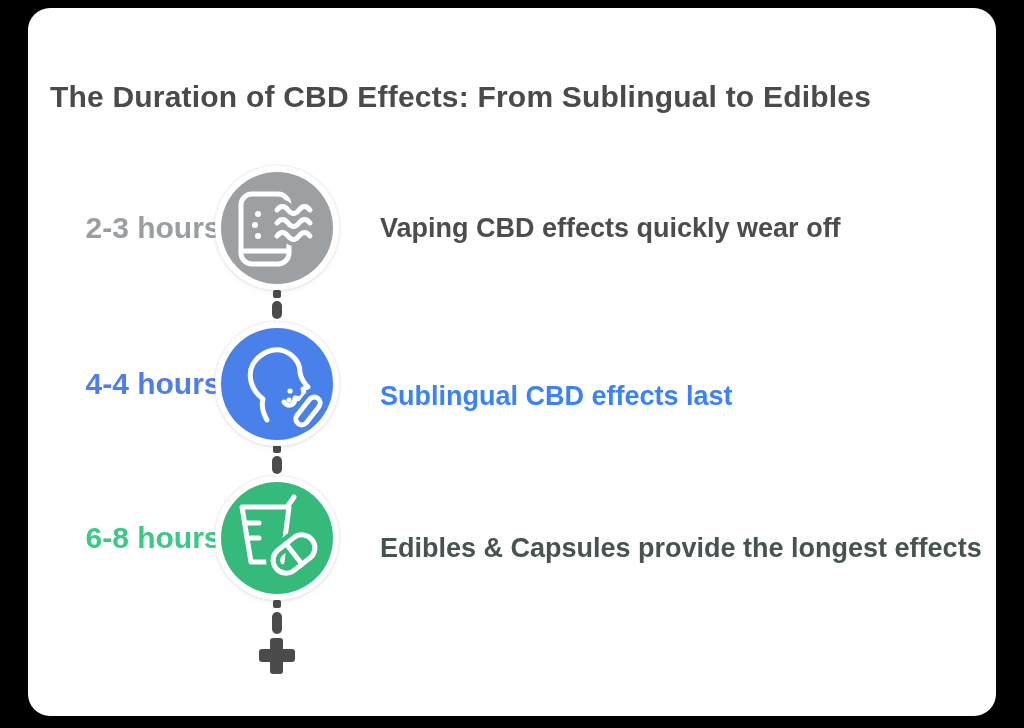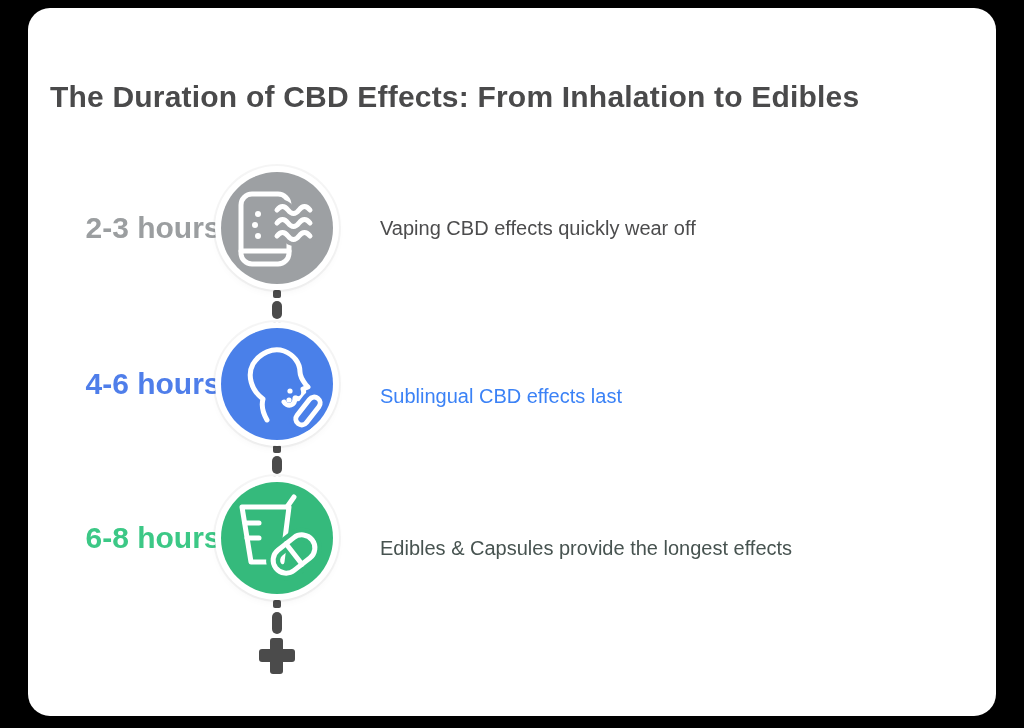--- a/index.html
+++ b/index.html
@@ -29,40 +29,40 @@
     position:absolute;left:193px;width:112px;height:112px;border-radius:50%;
     box-shadow:0 0 0 6px #ffffff,0 0 0 8px rgba(0,0,0,0.04),0 4px 12px rgba(0,0,0,0.10);
     z-index:2;
   }
   .circle-1{top:164px;background:#9da0a3;}
   .circle-2{top:320px;background:#4a80e9;}
   .circle-3{top:474px;background:#35ba7c;}
   .circle svg{position:absolute;left:0;top:0;}
   .desc{
     position:absolute;left:352px;height:38px;line-height:38px;
-    font-size:20px;font-weight:400;white-space:nowrap;
+    font-size:27px;font-weight:700;white-space:nowrap;
   }
   .desc-1{top:201px;color:#4c4c4d;}
   .desc-2{top:369px;color:#3b82f6;}
   .desc-3{top:521px;color:#475350;}
   .conn{position:absolute;background:#4b4b4b;z-index:1;}
   .conn-dot{width:8px;height:8px;left:245px;border-radius:2px;}
   .conn-bar{width:10px;height:18px;left:244px;border-radius:5px;}
   .dotA1{top:282px;} .barA{top:293px;} .dotA2{top:314px;}
   .dotB1{top:437px;} .barB{top:448px;} .dotB2{top:468px;}
   .dotC1{top:592px;} .barC{top:604px;height:22px;}
   .plus-v{position:absolute;left:242px;top:630px;width:13px;height:36px;background:#4b4b4b;border-radius:3px;z-index:1;}
   .plus-h{position:absolute;left:231px;top:641px;width:36px;height:13px;background:#4b4b4b;border-radius:3px;z-index:1;}
 </style>
 </head>
 <body>
 
 <div class="card">
 
-  <h1 class="title">The Duration of CBD Effects: From Inhalation to Edibles</h1>
+  <h1 class="title">The Duration of CBD Effects: From Sublingual to Edibles</h1>
 
   <div class="time-label time-1">2-3 hours</div>
   <div class="circle circle-1">
     <svg width="112" height="112" viewBox="0 0 112 112" fill="none">
       <g stroke="#ffffff" stroke-width="5" stroke-linecap="round" stroke-linejoin="round">
         <rect x="20" y="22" width="48" height="70" rx="11"></rect>
         <line x1="20" y1="79" x2="68" y2="79"></line>
       </g>
       <g fill="#ffffff">
         <circle cx="37" cy="42" r="3"></circle>
@@ -80,21 +80,21 @@
         <path d="M56,64 q5.5,-7 11,0 t11,0 t11,0"></path>
       </g>
     </svg>
   </div>
   <div class="desc desc-1">Vaping CBD effects quickly wear off</div>
 
   <div class="conn conn-dot dotA1"></div>
   <div class="conn conn-bar barA"></div>
   <div class="conn conn-dot dotA2"></div>
 
-  <div class="time-label time-2">4-6 hours</div>
+  <div class="time-label time-2">4-4 hours</div>
   <div class="circle circle-2">
     <svg width="112" height="112" viewBox="0 0 112 112" fill="none">
       <path d="M46,92 C42,85 40,78 42,71 C30,62 26,47 32,36 C39,25 52,19 63,23 C73,27 79,35 79,44 C79,48 82,53 85,57 L87,59 L82,61 C83,64 83,67 81,69 C79,71 76,71 74,70 C74,73 73,76 70,77 C67,78 64,76 63,74" stroke="#ffffff" stroke-width="5" stroke-linecap="round" stroke-linejoin="round"></path>
       <g fill="#ffffff">
         <circle cx="69" cy="63" r="2.6"></circle>
         <circle cx="75" cy="70" r="2.6"></circle>
         <circle cx="68" cy="72" r="2.6"></circle>
       </g>
       <g transform="translate(87,83) rotate(38)">
         <rect x="-6" y="-16" width="12" height="32" rx="6" stroke="#4a80e9" stroke-width="14" fill="none"></rect>

